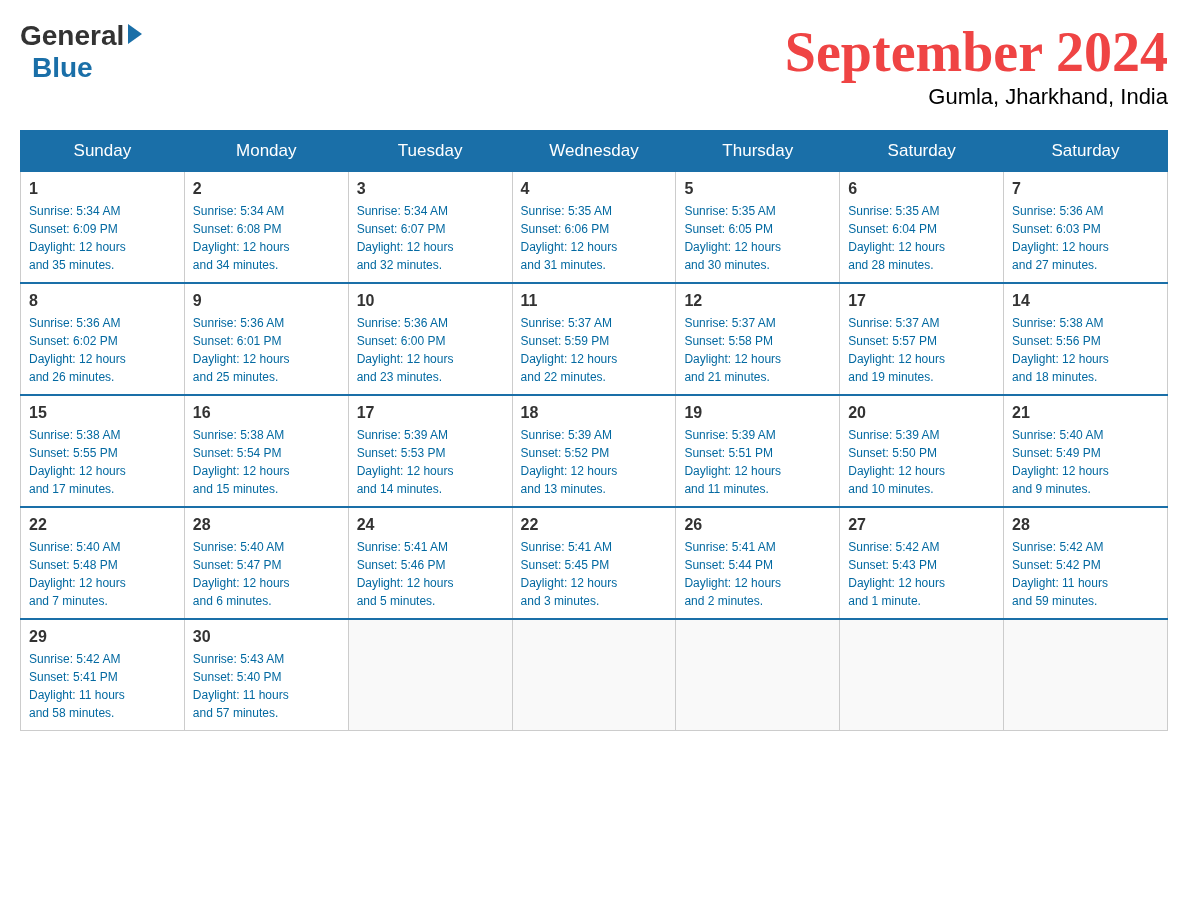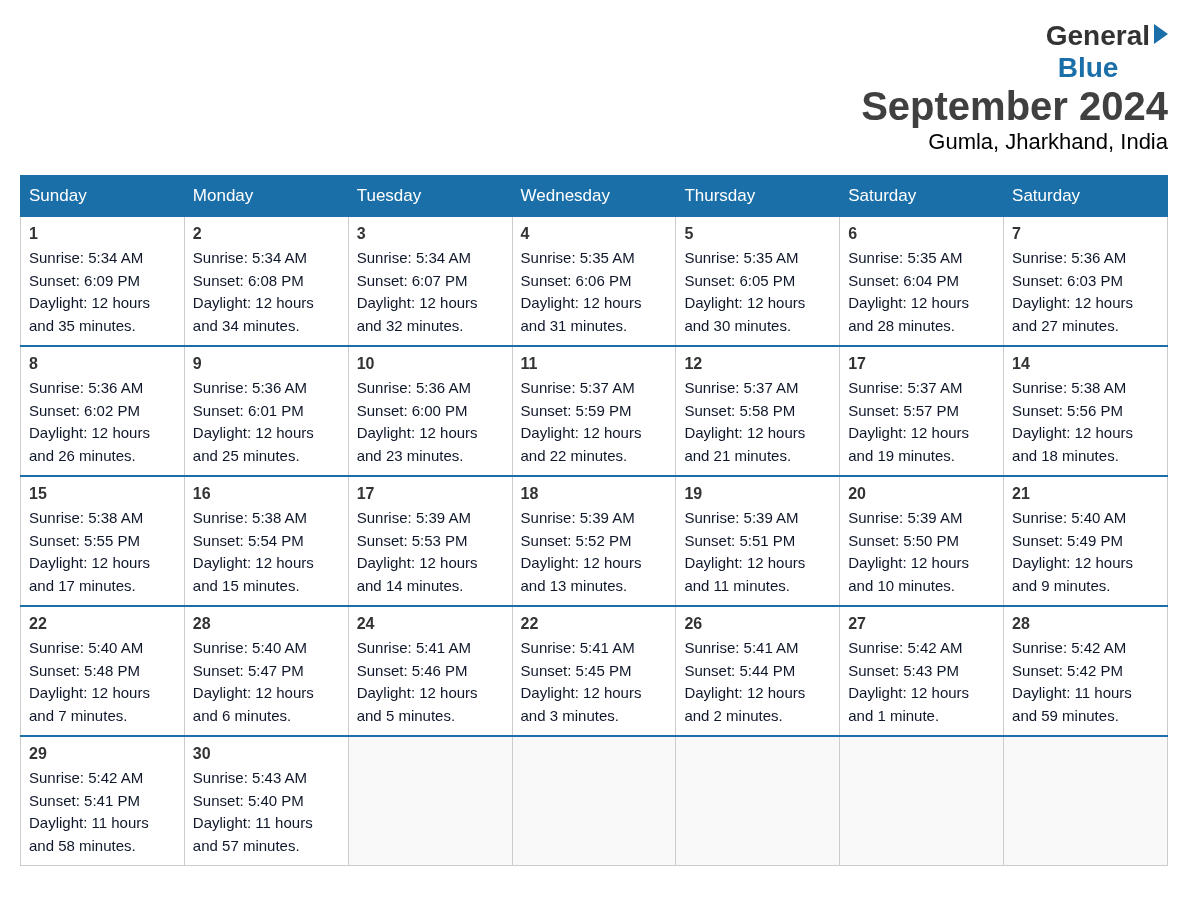--- a/index.html
+++ b/index.html
@@ -6,23 +6,22 @@
     body {
       font-family: Arial, sans-serif;
       background: #fff;
       padding: 20px;
       width: 1188px;
       min-height: 918px;
     }
     .header {
       display: flex;
       justify-content: space-between;
-      align-items: flex-end;
+      align-items: flex-start;
       margin-bottom: 20px;
-      flex-direction: column;
     }
     .logo {
       display: flex;
       flex-direction: column;
       align-items: flex-start;
     }
     .logo-top {
       display: flex;
       align-items: center;
     }
@@ -43,37 +42,38 @@
     .logo-blue {
       font-size: 28px;
       font-weight: bold;
       color: #1a6fa8;
       margin-left: 12px;
     }
     .title-section {
       text-align: right;
     }
     .month-title {
-      font-size: 40px;
-      font-weight: bold;
-      color: #404040;
+      font-size: 56px;
+      font-weight: bold;
+      color: #ef4444;
+      font-family: Liberation Serif, serif;
     }
     .location {
       font-size: 22px;
       color: #000000;
     }
     .calendar {
       width: 100%;
       border-collapse: collapse;
     }
     .calendar th {
       background-color: #1a6fa8;
       color: #fff;
       padding: 10px 8px;
-      text-align: left;
+      text-align: center;
       font-size: 17px;
       font-weight: normal;
       border: 1px solid #1a6fa8;
     }
     .calendar td {
       vertical-align: top;
       padding: 8px;
       border: 1px solid #ccc;
       width: 14.28%;
       min-height: 100px;
@@ -84,23 +84,23 @@
     .calendar td.empty {
       background: #f9f9f9;
     }
     .day-number {
       font-size: 16px;
       font-weight: bold;
       display: block;
       margin-bottom: 4px;
     }
     .day-info {
-      font-size: 15px;
+      font-size: 12px;
       line-height: 1.5;
-      color: #0f172a;
+      color: #0369a1;
     }
     .calendar tr:not(:last-child) td {
       border-bottom: 2px solid #1a6fa8;
     }
   </style>
 </head>
 <body>
 
 <div class="header">
   <div class="logo">

